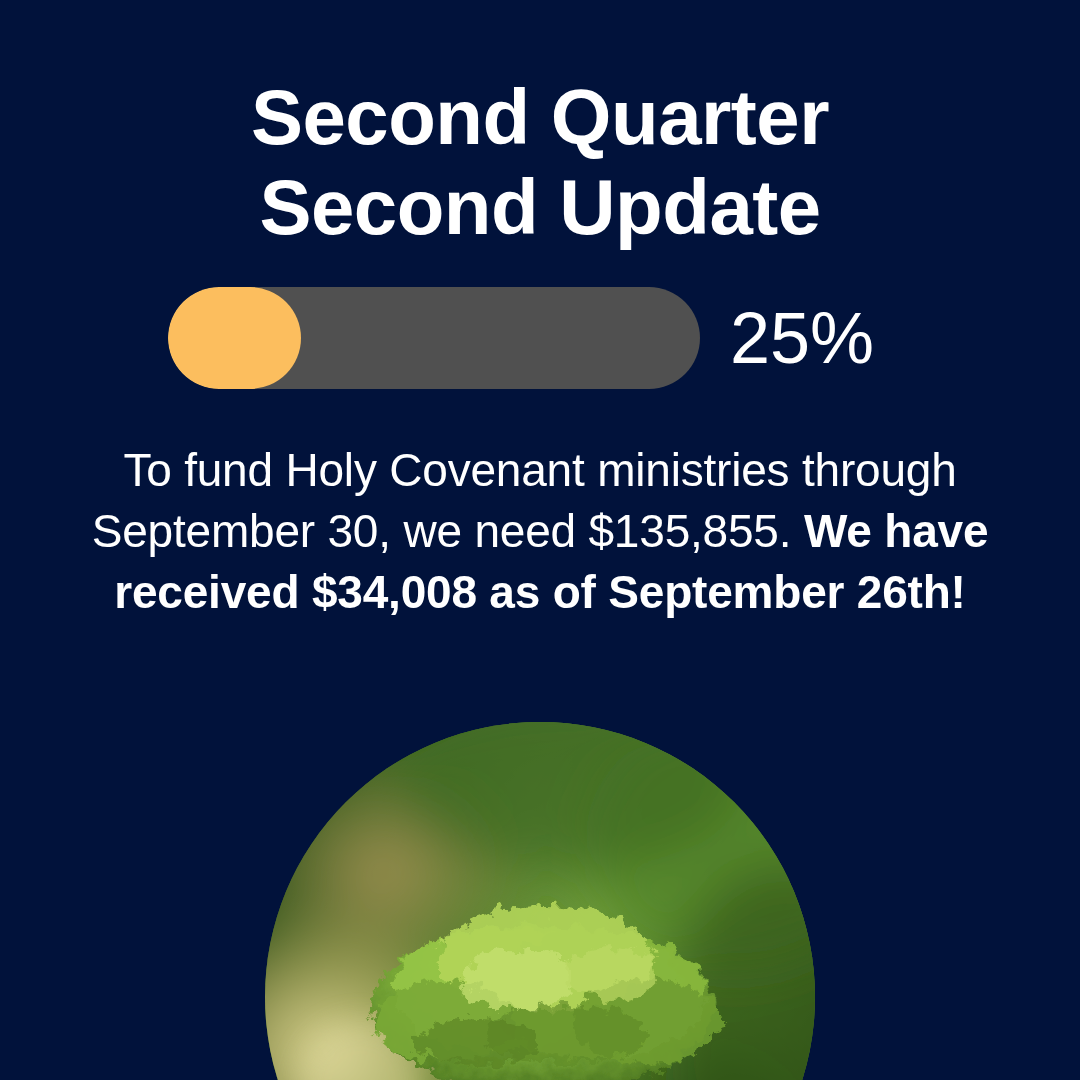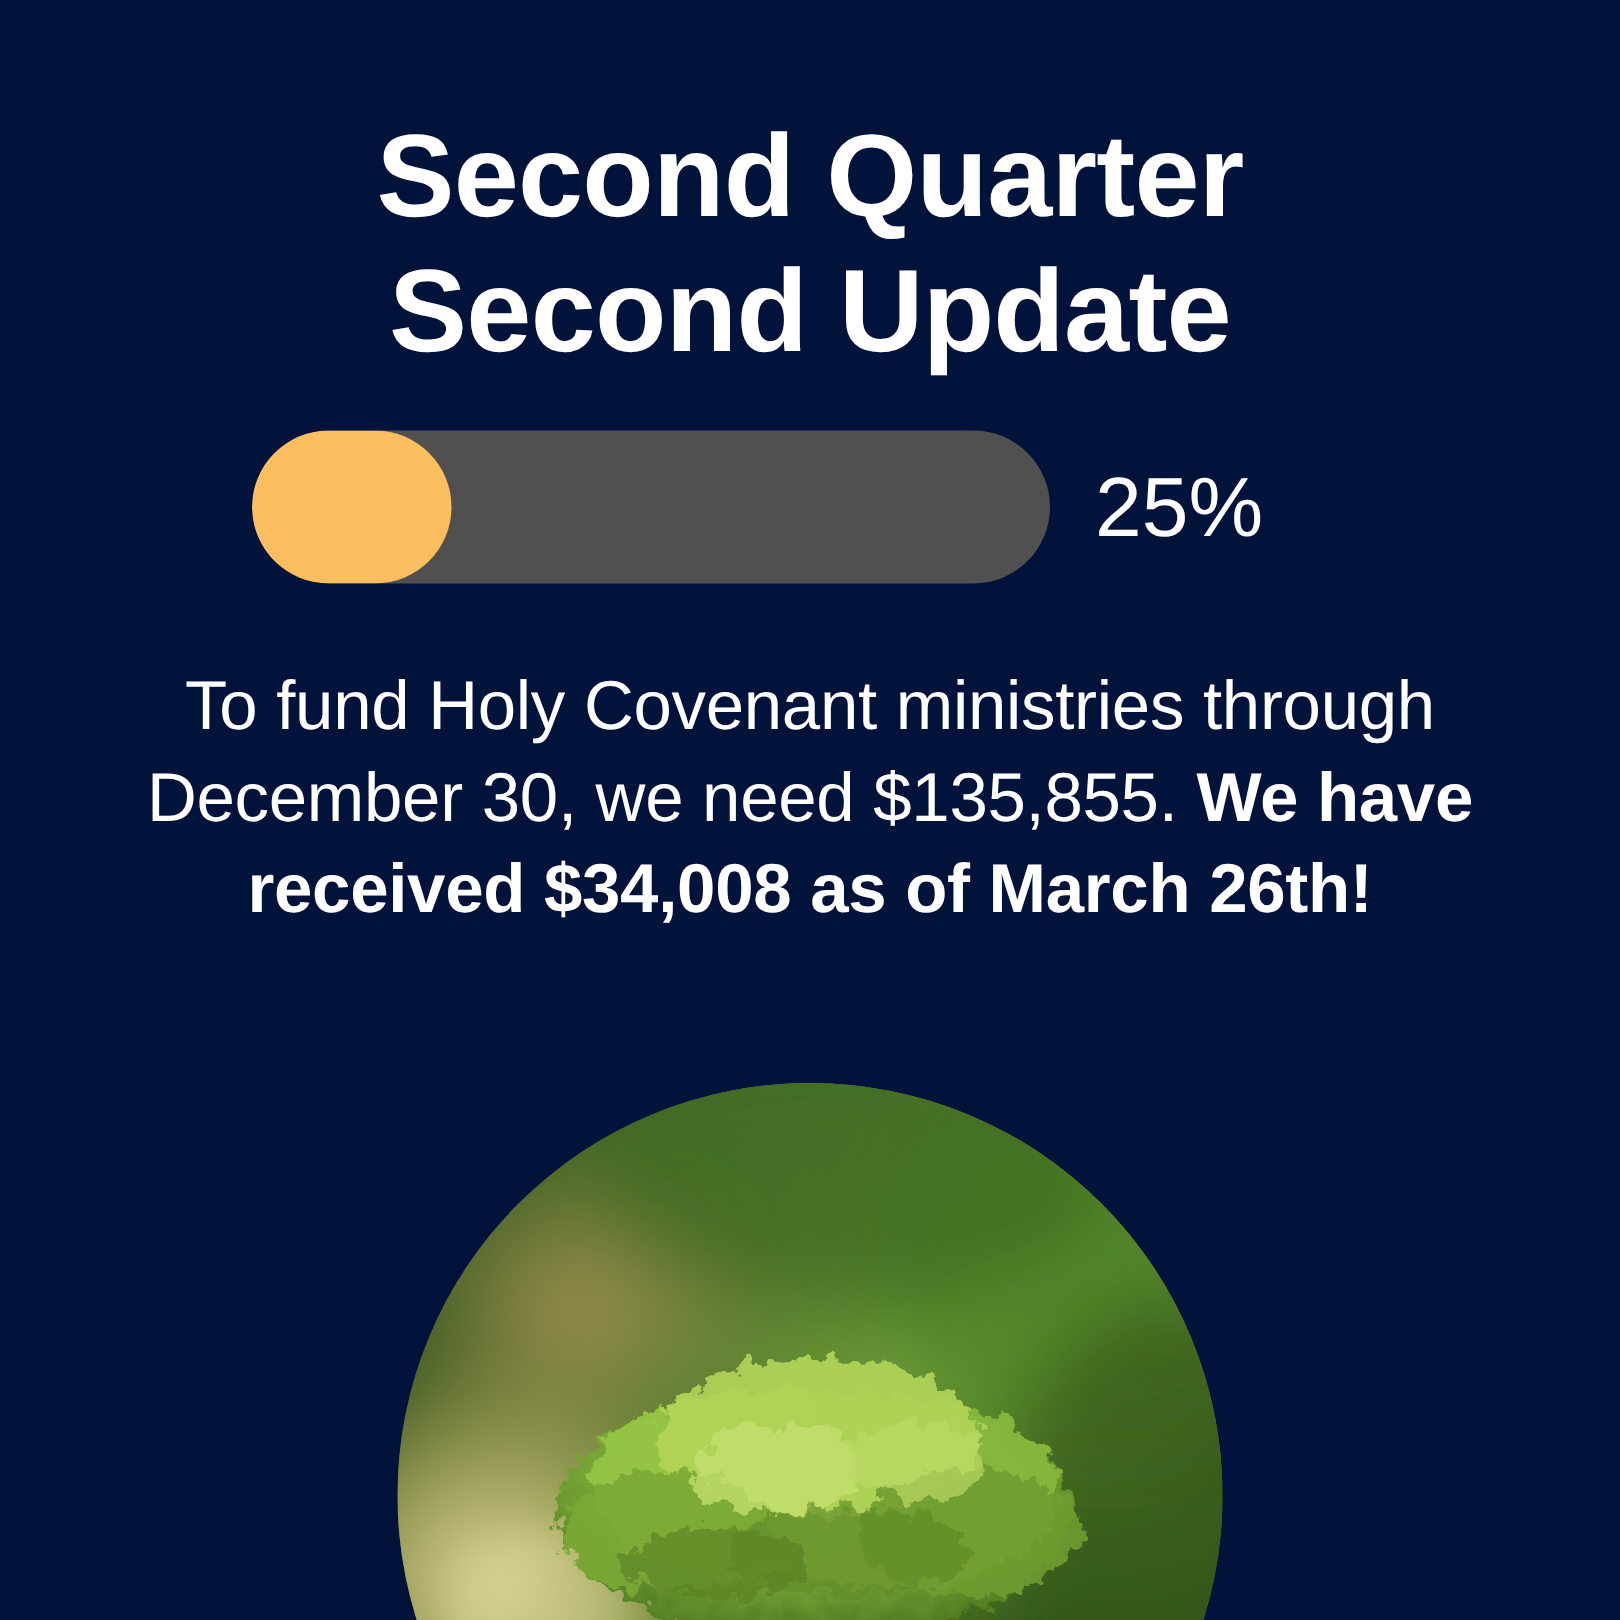--- a/index.html
+++ b/index.html
@@ -68,21 +68,21 @@
     left: 0;
     height: 102px;
     width: 25%;
     background: #fcbe5e;
     border-radius: 51px;
   }
   .progress-percent {
     color: #ffffff;
     font-family: "Liberation Sans", sans-serif;
     font-weight: 400;
-    font-size: 56px;
+    font-size: 72px;
     line-height: 84px;
     margin-left: 30px;
     white-space: nowrap;
   }
 
   
   .body-copy {
     position: absolute;
     top: 440px;
     left: 90px;
@@ -123,21 +123,21 @@
   </div>
 
   <div class="progress-row">
     <div class="progress-track" style="background: rgb(80, 80, 80);">
       <div class="progress-fill" style="width: 25%; background: rgb(252, 190, 94);"></div>
     </div>
     <div class="progress-percent">25%</div>
   </div>
 
   <div class="body-copy">
-    <span>To fund Holy Covenant ministries through December 30, we need $135,855. </span><span class="emphasis">We have received $34,008 as of March 26th!</span>
+    <span>To fund Holy Covenant ministries through September 30, we need $135,855. </span><span class="emphasis">We have received $34,008 as of September 26th!</span>
   </div>
 
   <div class="photo-circle">
     <svg class="photo-svg" viewBox="0 0 550 550" xmlns="http://www.w3.org/2000/svg">
       <defs>
         <radialGradient id="bgGreen" cx="62%" cy="34%" r="78%">
           <stop offset="0%" stop-color="#6f9b3a"></stop>
           <stop offset="42%" stop-color="#4e7a2a"></stop>
           <stop offset="100%" stop-color="#223f12"></stop>
         </radialGradient>

